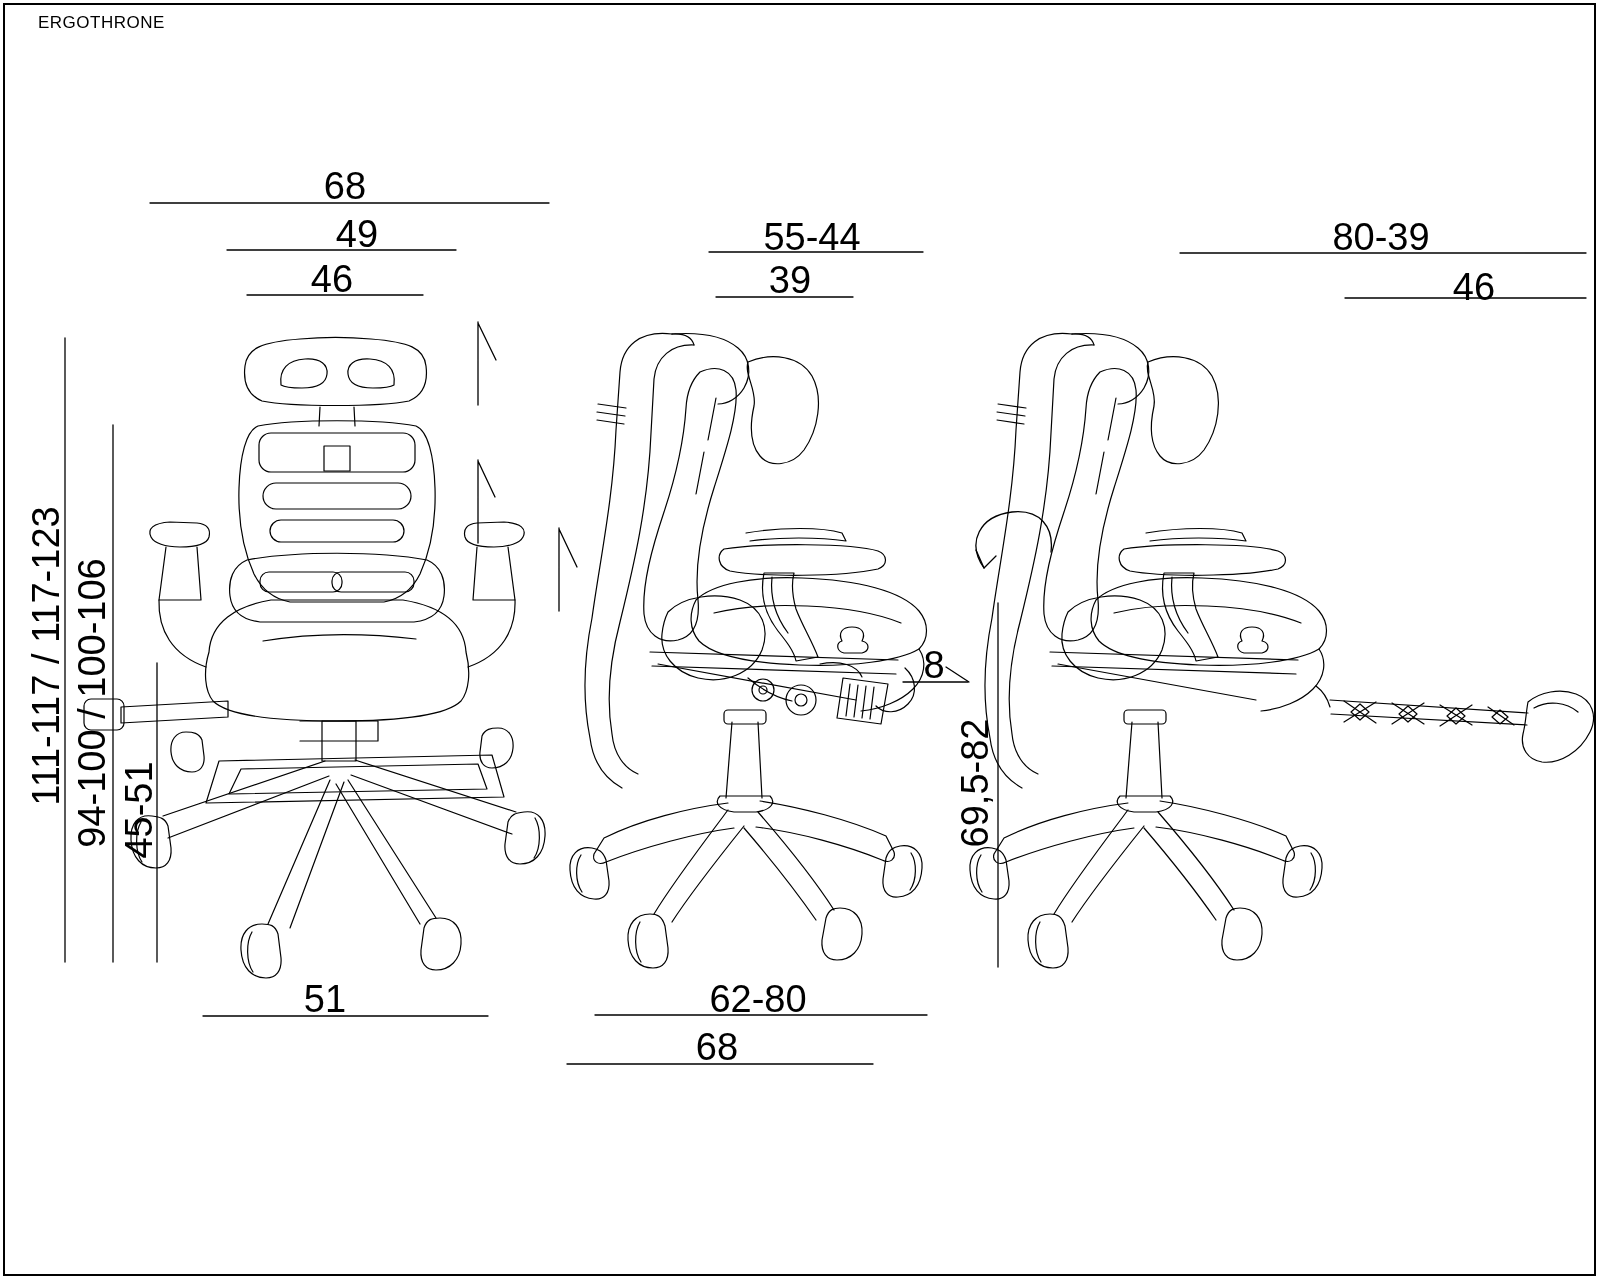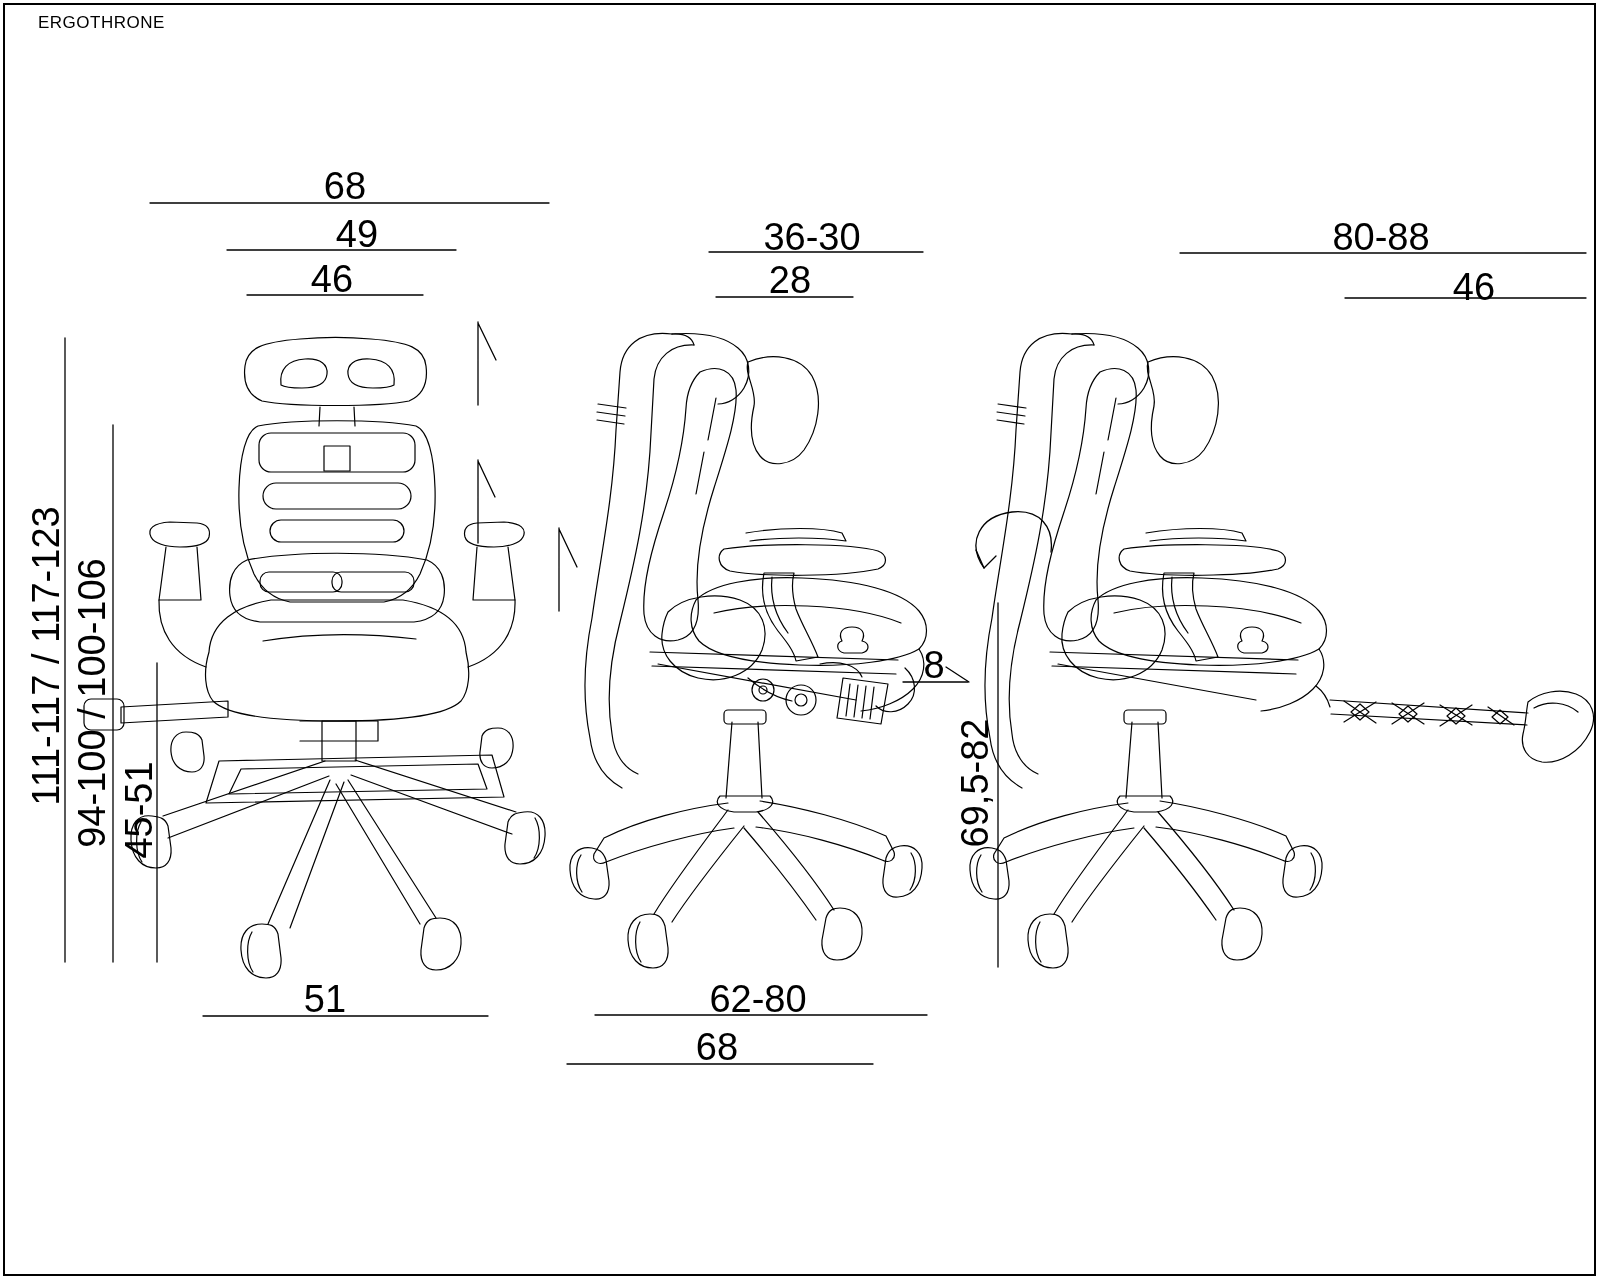--- a/index.html
+++ b/index.html
@@ -200,24 +200,24 @@
       <path d="M1500,710 l8,7 l-8,7 l-8,-7 Z"></path>
       <path d="M1528,702 C1540,692 1560,688 1576,694 C1592,700 1598,716 1590,732 C1580,752 1560,764 1542,762 C1528,760 1520,748 1523,734 C1526,722 1526,712 1528,702 Z"></path>
       <path d="M1534,708 C1548,700 1566,702 1578,712"></path>
     </g>
   </svg>
 
   <div class="dim" style="left:345px;top:186px">68</div>
   <div class="dim" style="left:357px;top:234px">49</div>
   <div class="dim" style="left:332px;top:279px">46</div>
 
-  <div class="dim" style="left:812px;top:237px">36-30</div>
-  <div class="dim" style="left:790px;top:280px">28</div>
-
-  <div class="dim" style="left:1381px;top:237px">80-88</div>
+  <div class="dim" style="left:812px;top:237px">55-44</div>
+  <div class="dim" style="left:790px;top:280px">39</div>
+
+  <div class="dim" style="left:1381px;top:237px">80-39</div>
   <div class="dim" style="left:1474px;top:287px">46</div>
 
   <div class="dim" style="left:934px;top:665px">8</div>
 
   <div class="dim rot" style="left:46px;top:656px">111-117 / 117-123</div>
   <div class="dim rot" style="left:92px;top:703px">94-100 / 100-106</div>
   <div class="dim rot" style="left:139px;top:810px">45-51</div>
   <div class="dim rot" style="left:975px;top:783px">69,5-82</div>
 
   <div class="dim" style="left:325px;top:999px">51</div>

